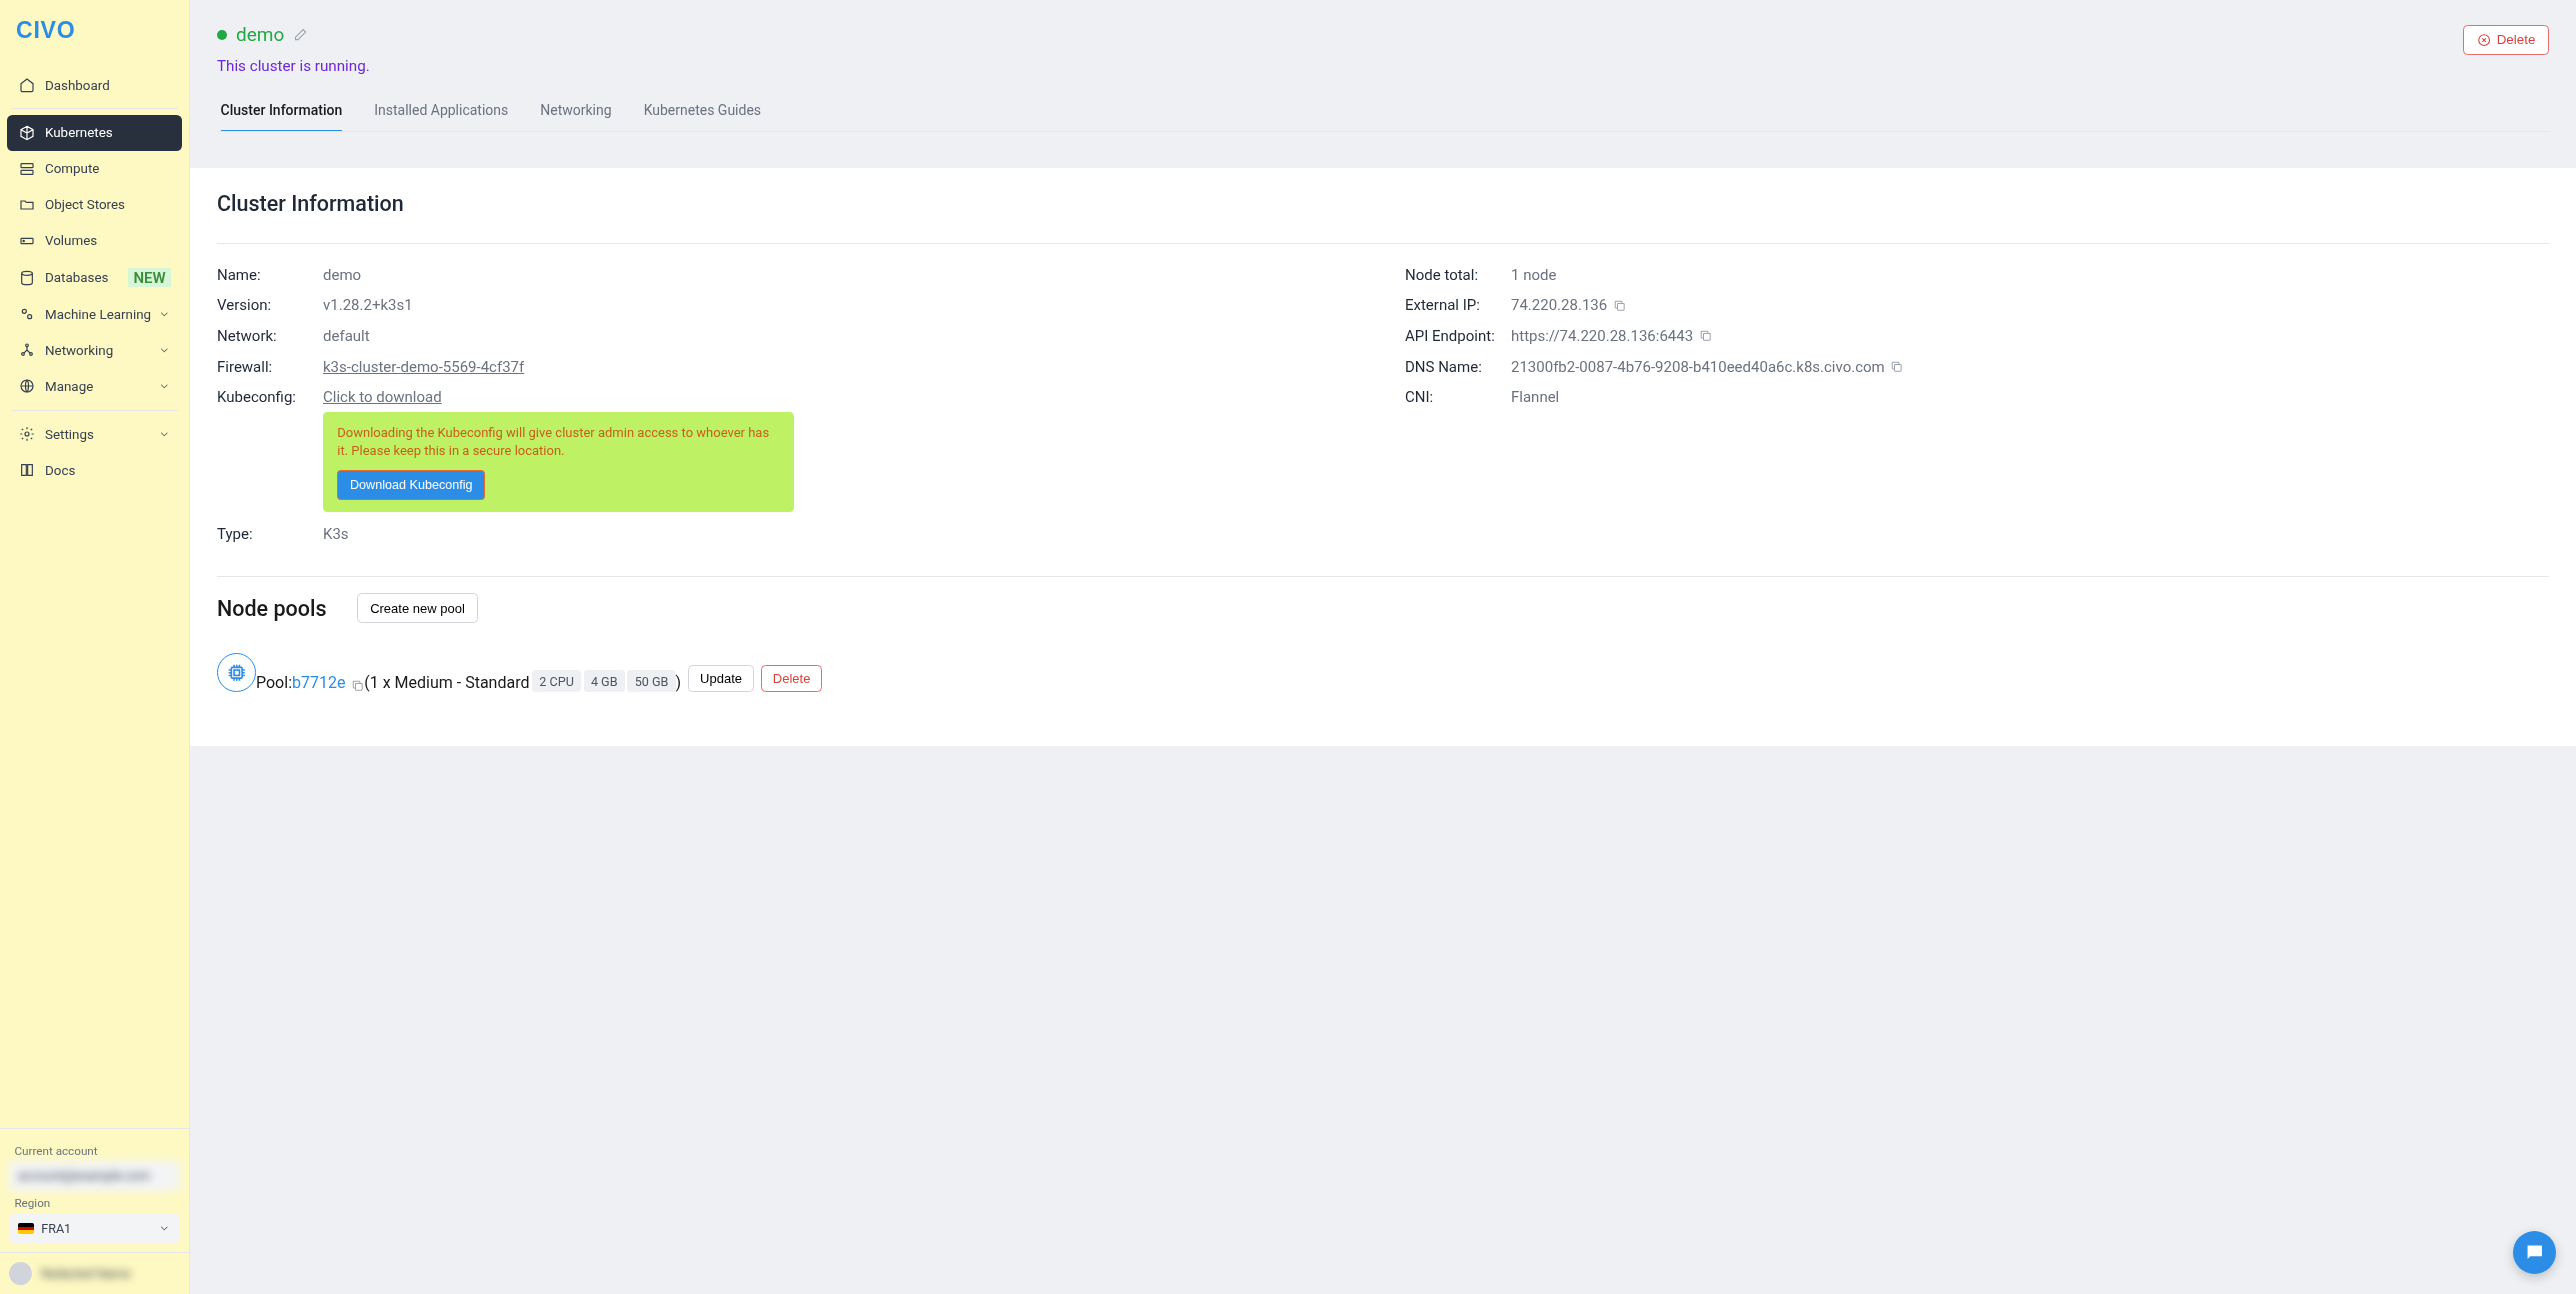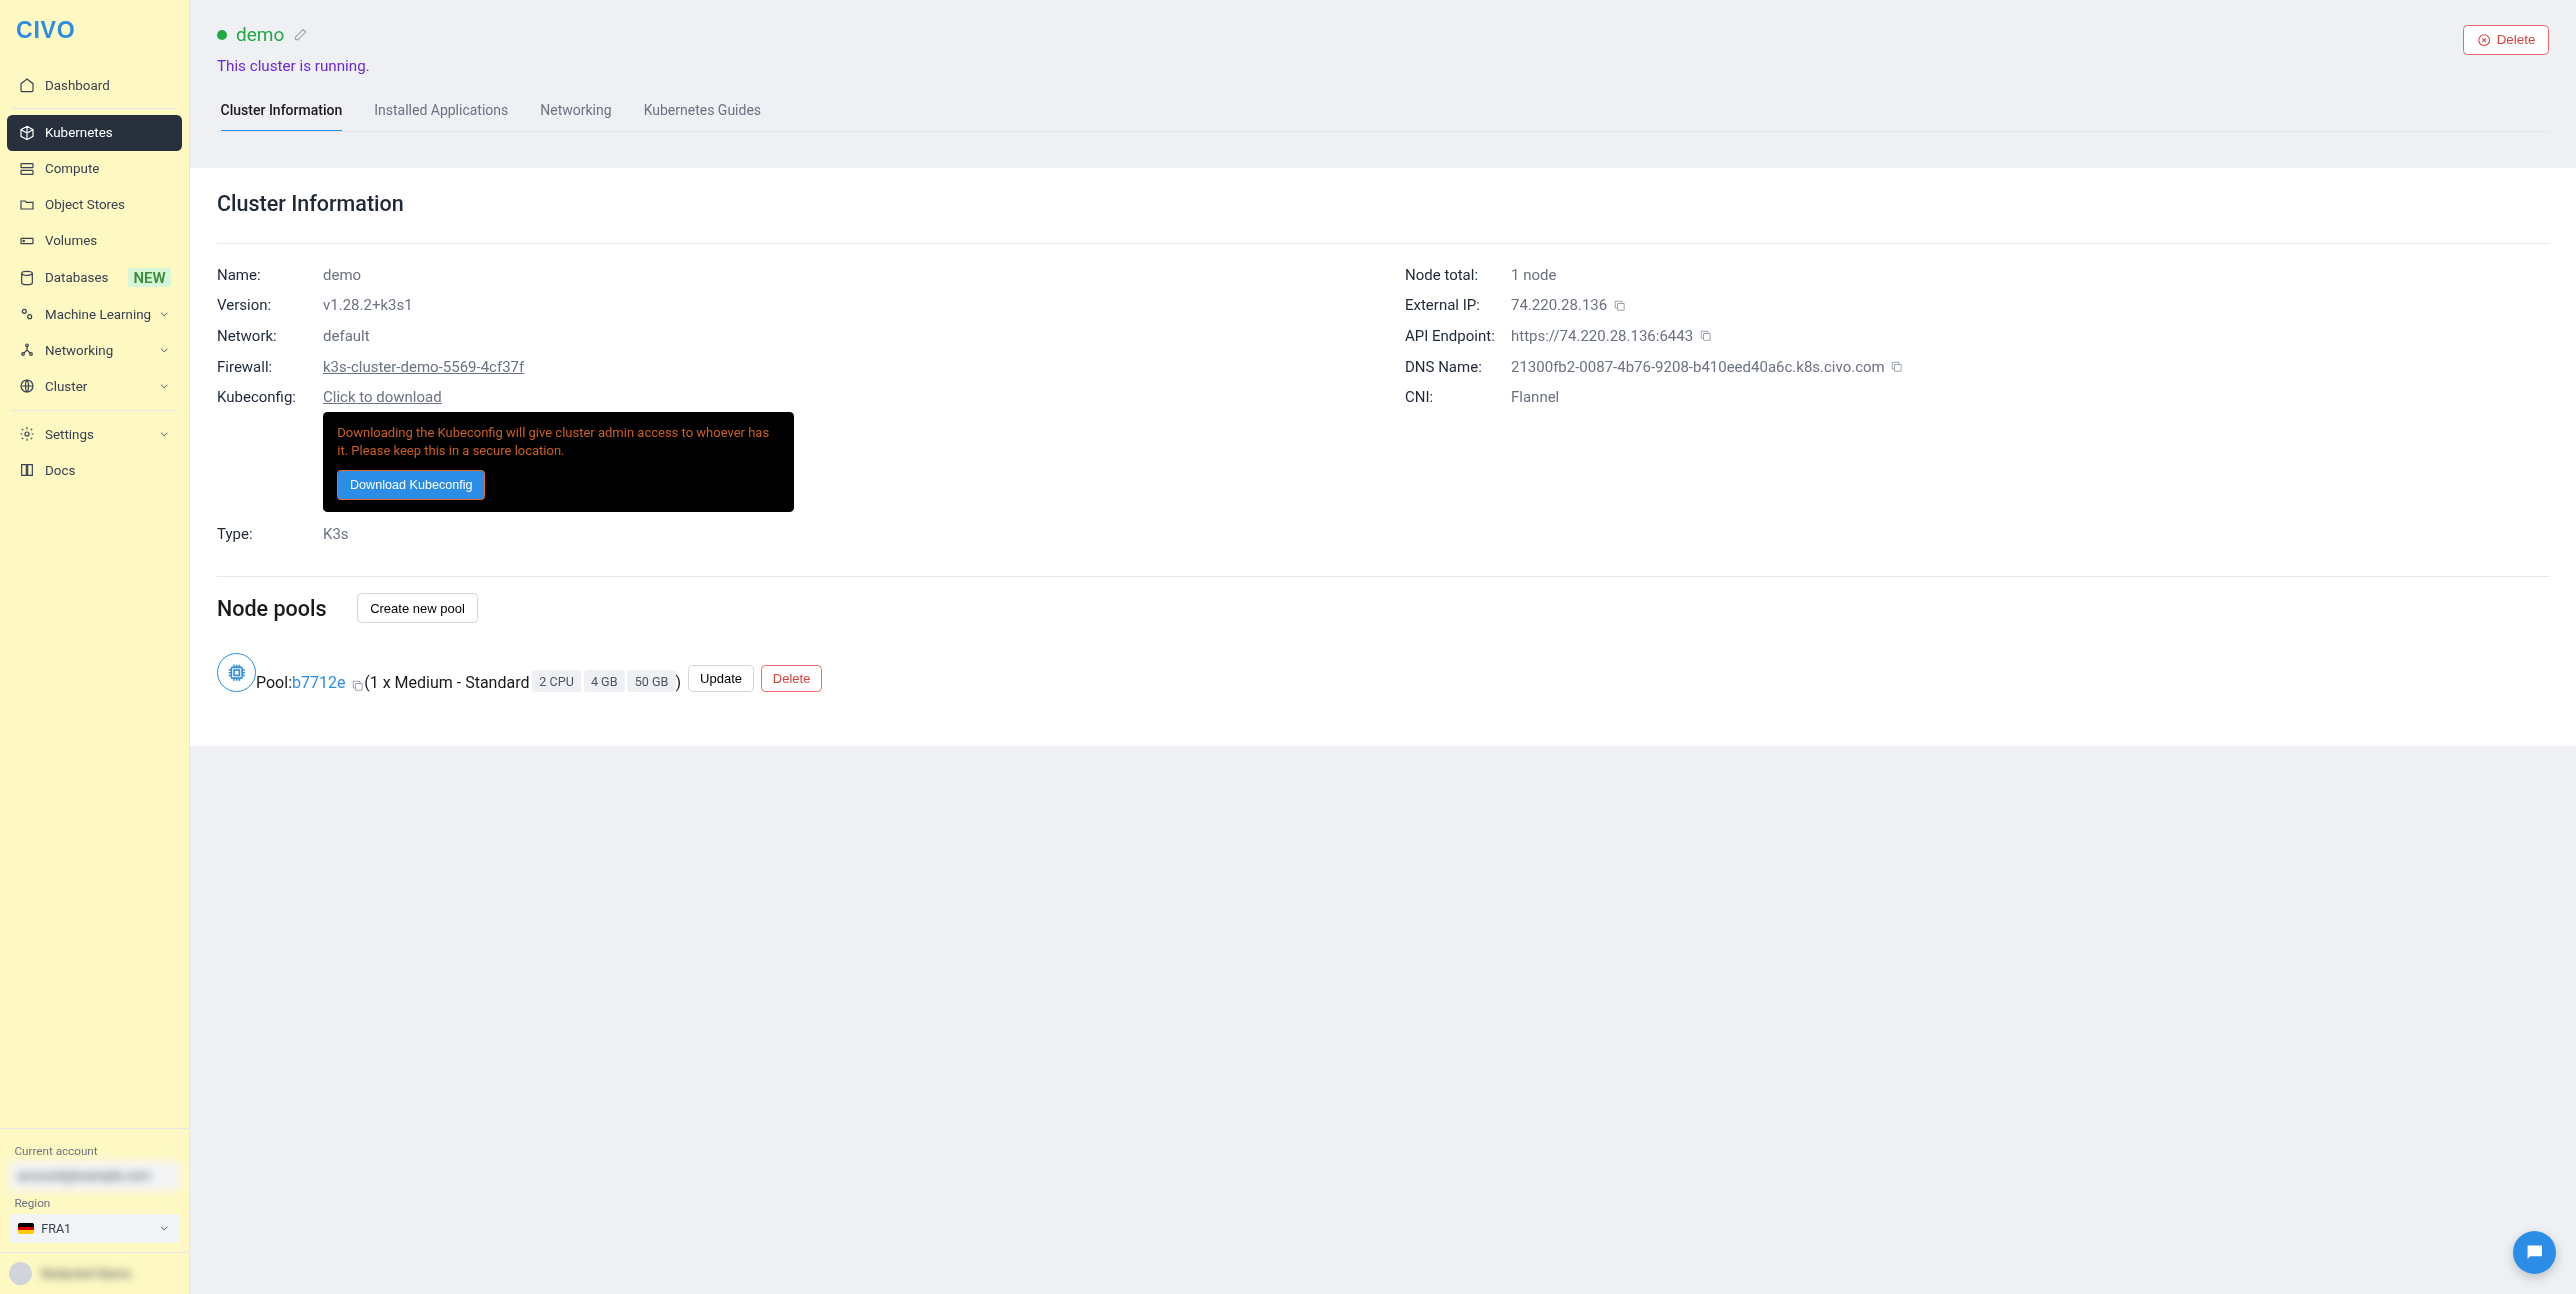--- a/index.html
+++ b/index.html
@@ -47,21 +47,21 @@
 .hr { height: 0.9px; background: #e5e7eb; margin: 27px 0 16px; }
 
 .info-grid { display: grid; grid-template-columns: 1fr 1fr; gap: 0 44px; }
 .info-col {}
 .info-row { display: flex; padding: 6.3px 0; font-size: 15px; align-items: flex-start; }
 .info-label { width: 106px; color: #1f2937; flex-shrink: 0; }
 .info-val { color: #6b7280; }
 .info-val a { color: #6b7280; text-decoration: underline; cursor: pointer; }
 .copy-icon { width: 13.4px; height: 13.4px; margin-left: 5.4px; color: #9ca3af; cursor: pointer; display: inline-block; vertical-align: -1.8px; }
 
-.warn-box { background: #000000; border-radius: 4.5px; padding: 12.6px 14.3px; margin-top: 5.4px; width: 471px; }
+.warn-box { background: #bef264; border-radius: 4.5px; padding: 12.6px 14.3px; margin-top: 5.4px; width: 471px; }
 .warn-text { color: #c95f1d; font-size: 13px; line-height: 1.4; margin-bottom: 9px; }
 .dl-btn { background: #2b8de6; color: #fff; border: 1.8px solid #e86a2b; padding: 7.2px 11.7px; border-radius: 3.6px; font-size: 12.6px; font-weight: 500; cursor: pointer; }
 
 .pools-head { display: flex; align-items: center; gap: 31px; margin-top: 9px; }
 .pools-title { font-size: 21.5px; font-weight: 500; }
 .create-pool-btn { border: 0.9px solid #d1d5db; background: #fff; padding: 6.3px 11.7px; border-radius: 4.5px; font-size: 13px; cursor: pointer; }
 
 .pool-row { display: flex; align-items: flex-end; gap: 0; margin-top: 30.5px; font-size: 16px; }
 .pool-chip { width: 39px; height: 39px; border: 1.8px solid #2b8de6; border-radius: 50%; display: flex; align-items: center; justify-content: center; color: #2b8de6; }
 .pool-id { color: #2b8de6; cursor: pointer; }
@@ -166,21 +166,21 @@
             <path d="M6 9l6 6 6-6"></path>
           </svg>
       </div>
       <div class="nav-item">
         <span class="icon">
             <svg class="ic" width="16" height="16" viewBox="0 0 24 24">
               <circle cx="12" cy="12" r="9"></circle>
               <path d="M3 12h18M12 3c3 3 3 15 0 18M12 3c-3 3-3 15 0 18"></path>
             </svg>
           </span>
-        <span>Cluster</span>
+        <span>Manage</span>
         <svg class="chev ic" viewBox="0 0 24 24">
             <path d="M6 9l6 6 6-6"></path>
           </svg>
       </div>
       <div class="nav-sep"></div>
       <div class="nav-item">
         <span class="icon">
             <svg class="ic" width="16" height="16" viewBox="0 0 24 24">
               <circle cx="12" cy="12" r="3"></circle>
               <path d="M12 2v3m0 14v3M4.2 4.2l2.1 2.1m11.4 11.4l2.1 2.1M2 12h3m14 0h3M4.2 19.8l2.1-2.1m11.4-11.4l2.1-2.1"></path>

